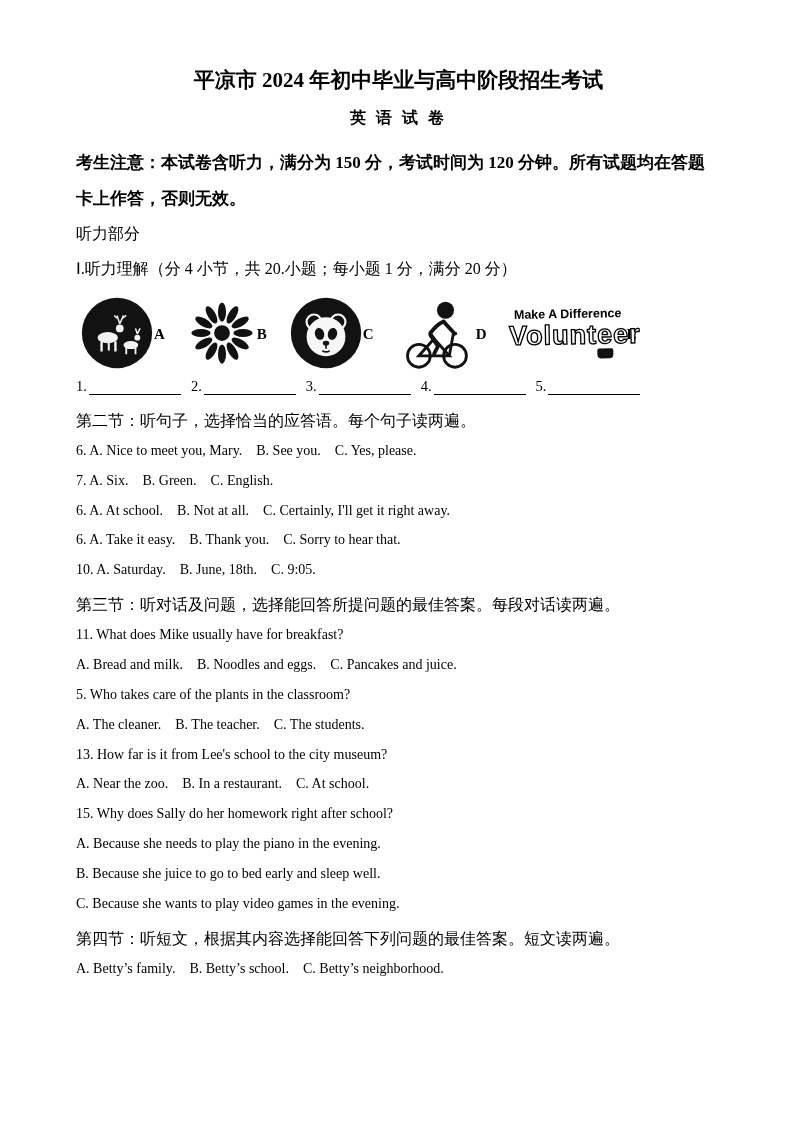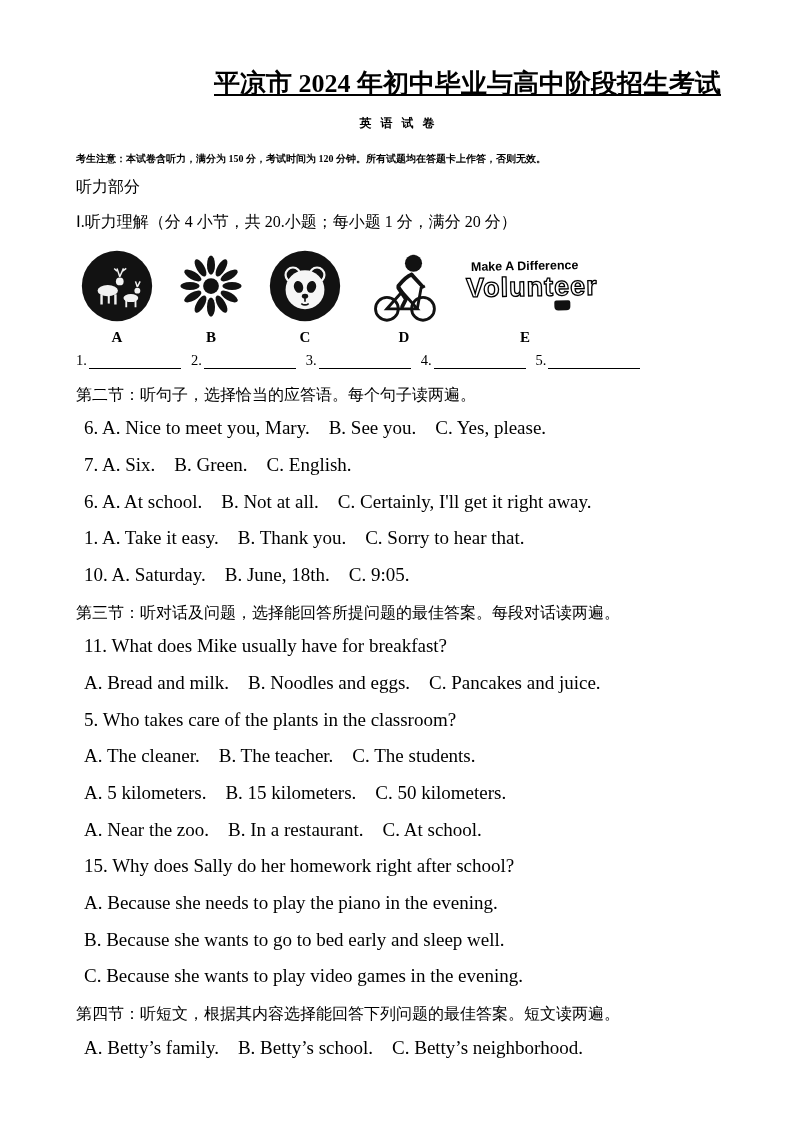--- a/index.html
+++ b/index.html
@@ -7,63 +7,62 @@
   .page {
     width: 795px;
     min-height: 1125px;
     margin: 0 auto;
     background: #ffffff;
     color: #000;
     padding: 66px 74px 40px 76px;
     font-family: "Liberation Serif", serif;
   }
   .title {
-    text-align: right;
-    font-size: 26px;
+    text-align: center;
+    font-size: 21px;
     font-weight: bold;
     margin-bottom: 14px;
-    text-decoration: underline;
   }
   .subtitle {
     text-align: center;
-    font-size: 12px;
+    font-size: 16px;
     font-weight: bold;
     letter-spacing: 3px;
     margin-bottom: 16px;
   }
   .notice {
     font-weight: bold;
-    font-size: 10px;
+    font-size: 17px;
     line-height: 2.1;
     margin-bottom: 4px;
   }
   .cn-line {
     font-weight: normal;
     font-size: 16px;
     line-height: 1.8;
     margin: 4px 0 6px 0;
   }
   .en-line {
-    font-size: 19px;
+    font-size: 14px;
     line-height: 1.35;
-    margin: 0 0 11px 8px;
+    margin: 0 0 11px 0;
     white-space: pre-wrap;
   }
   .section-heading { margin-top: 10px; }
 
   
   .pic-row {
     display: flex;
     align-items: flex-end;
     gap: 22px;
     margin: 10px 0 2px 4px;
   }
   .figure {
     display: flex;
-    flex-direction: column;
+    flex-direction: row;
     align-items: center;
   }
   .figure .img-box {
     height: 78px;
     display: flex;
     align-items: center;
     justify-content: center;
   }
   .figure .img-label {
     font-weight: bold;
@@ -248,31 +247,31 @@
     <div class="blank-item">
       <span class="blank-num">5.</span>
         <span class="blank-line"></span>
     </div>
   </div>
 
   <div class="cn-line section-heading">第二节：听句子，选择恰当的应答语。每个句子读两遍。</div>
   <div class="en-line">6. A. Nice to meet you, Mary.    B. See you.    C. Yes, please.</div>
   <div class="en-line">7. A. Six.    B. Green.    C. English.</div>
   <div class="en-line">6. A. At school.    B. Not at all.    C. Certainly, I'll get it right away.</div>
-  <div class="en-line">1. A. Take it easy.    B. Thank you.    C. Sorry to hear that.</div>
+  <div class="en-line">6. A. Take it easy.    B. Thank you.    C. Sorry to hear that.</div>
   <div class="en-line">10. A. Saturday.    B. June, 18th.    C. 9:05.</div>
 
   <div class="cn-line section-heading">第三节：听对话及问题，选择能回答所提问题的最佳答案。每段对话读两遍。</div>
   <div class="en-line">11. What does Mike usually have for breakfast?</div>
   <div class="en-line">A. Bread and milk.    B. Noodles and eggs.    C. Pancakes and juice.</div>
   <div class="en-line">5. Who takes care of the plants in the classroom?</div>
   <div class="en-line">A. The cleaner.    B. The teacher.    C. The students.</div>
-  <div class="en-line">A. 5 kilometers.    B. 15 kilometers.    C. 50 kilometers.</div>
+  <div class="en-line">13. How far is it from Lee's school to the city museum?</div>
   <div class="en-line">A. Near the zoo.    B. In a restaurant.    C. At school.</div>
   <div class="en-line">15. Why does Sally do her homework right after school?</div>
   <div class="en-line">A. Because she needs to play the piano in the evening.</div>
-  <div class="en-line">B. Because she wants to go to bed early and sleep well.</div>
+  <div class="en-line">B. Because she juice to go to bed early and sleep well.</div>
   <div class="en-line">C. Because she wants to play video games in the evening.</div>
 
   <div class="cn-line section-heading">第四节：听短文，根据其内容选择能回答下列问题的最佳答案。短文读两遍。</div>
   <div class="en-line">A. Betty’s family.    B. Betty’s school.    C. Betty’s neighborhood.</div>
 
 </div>
 
 </body></html>

